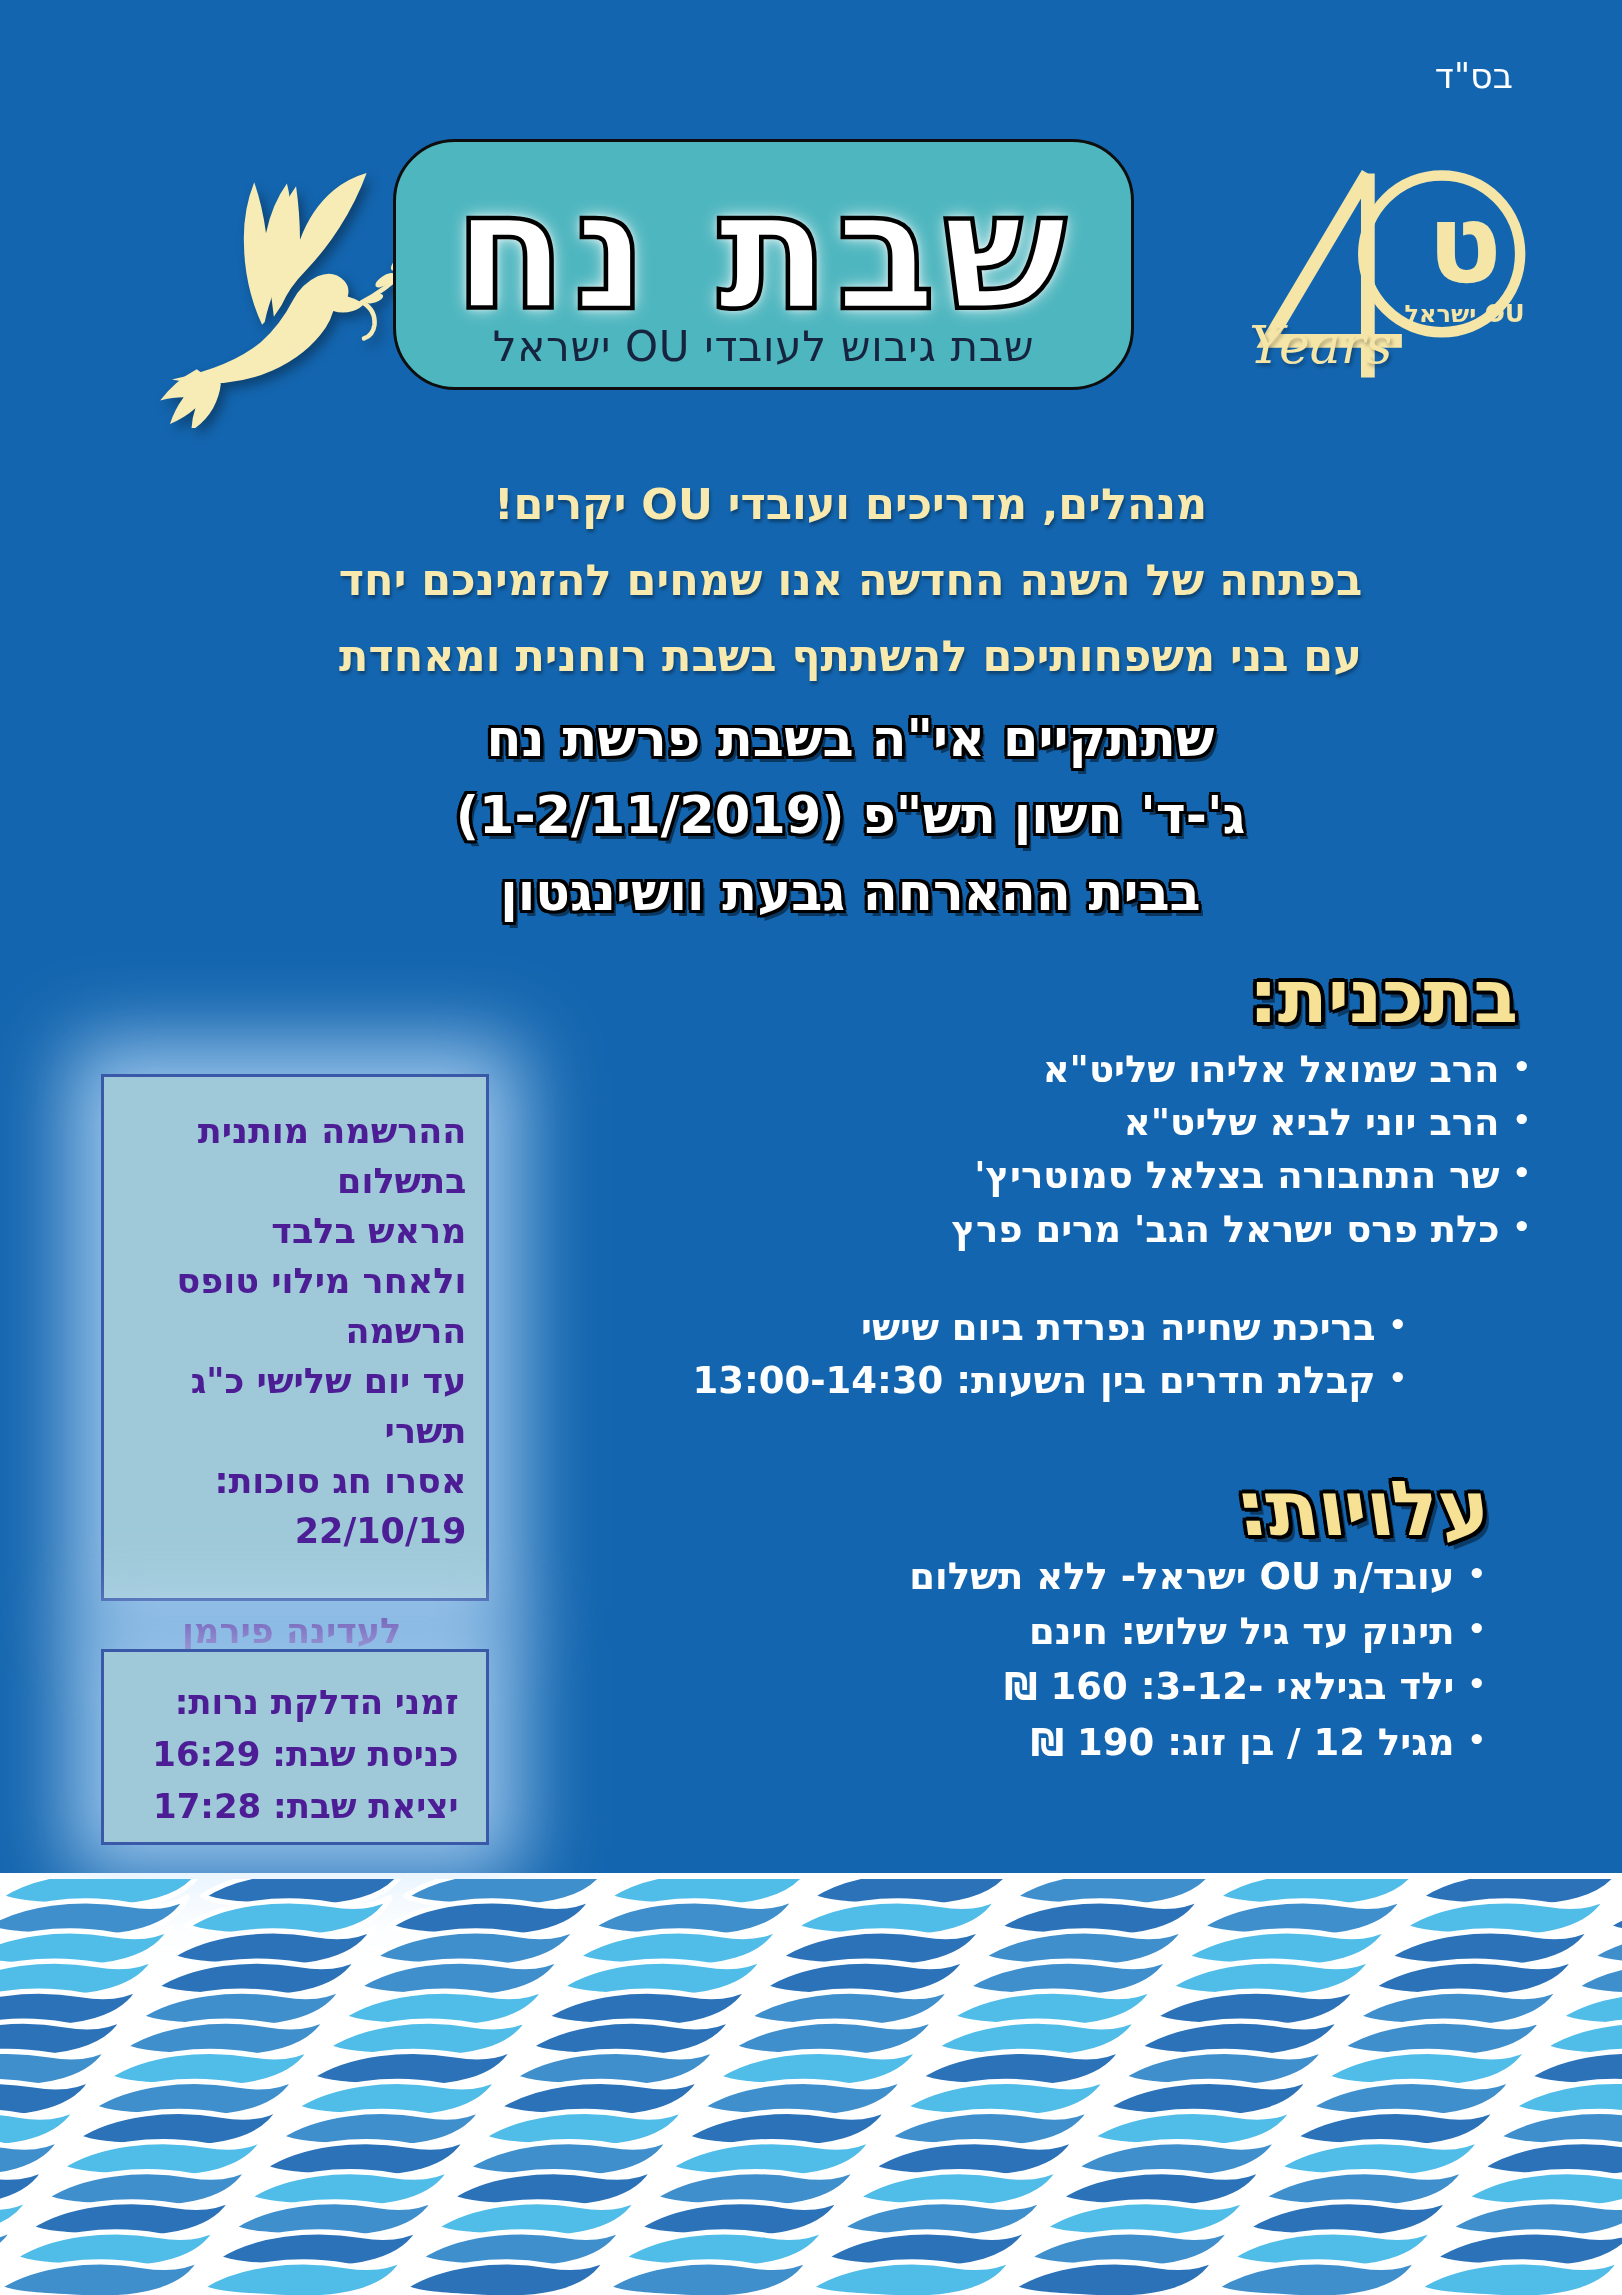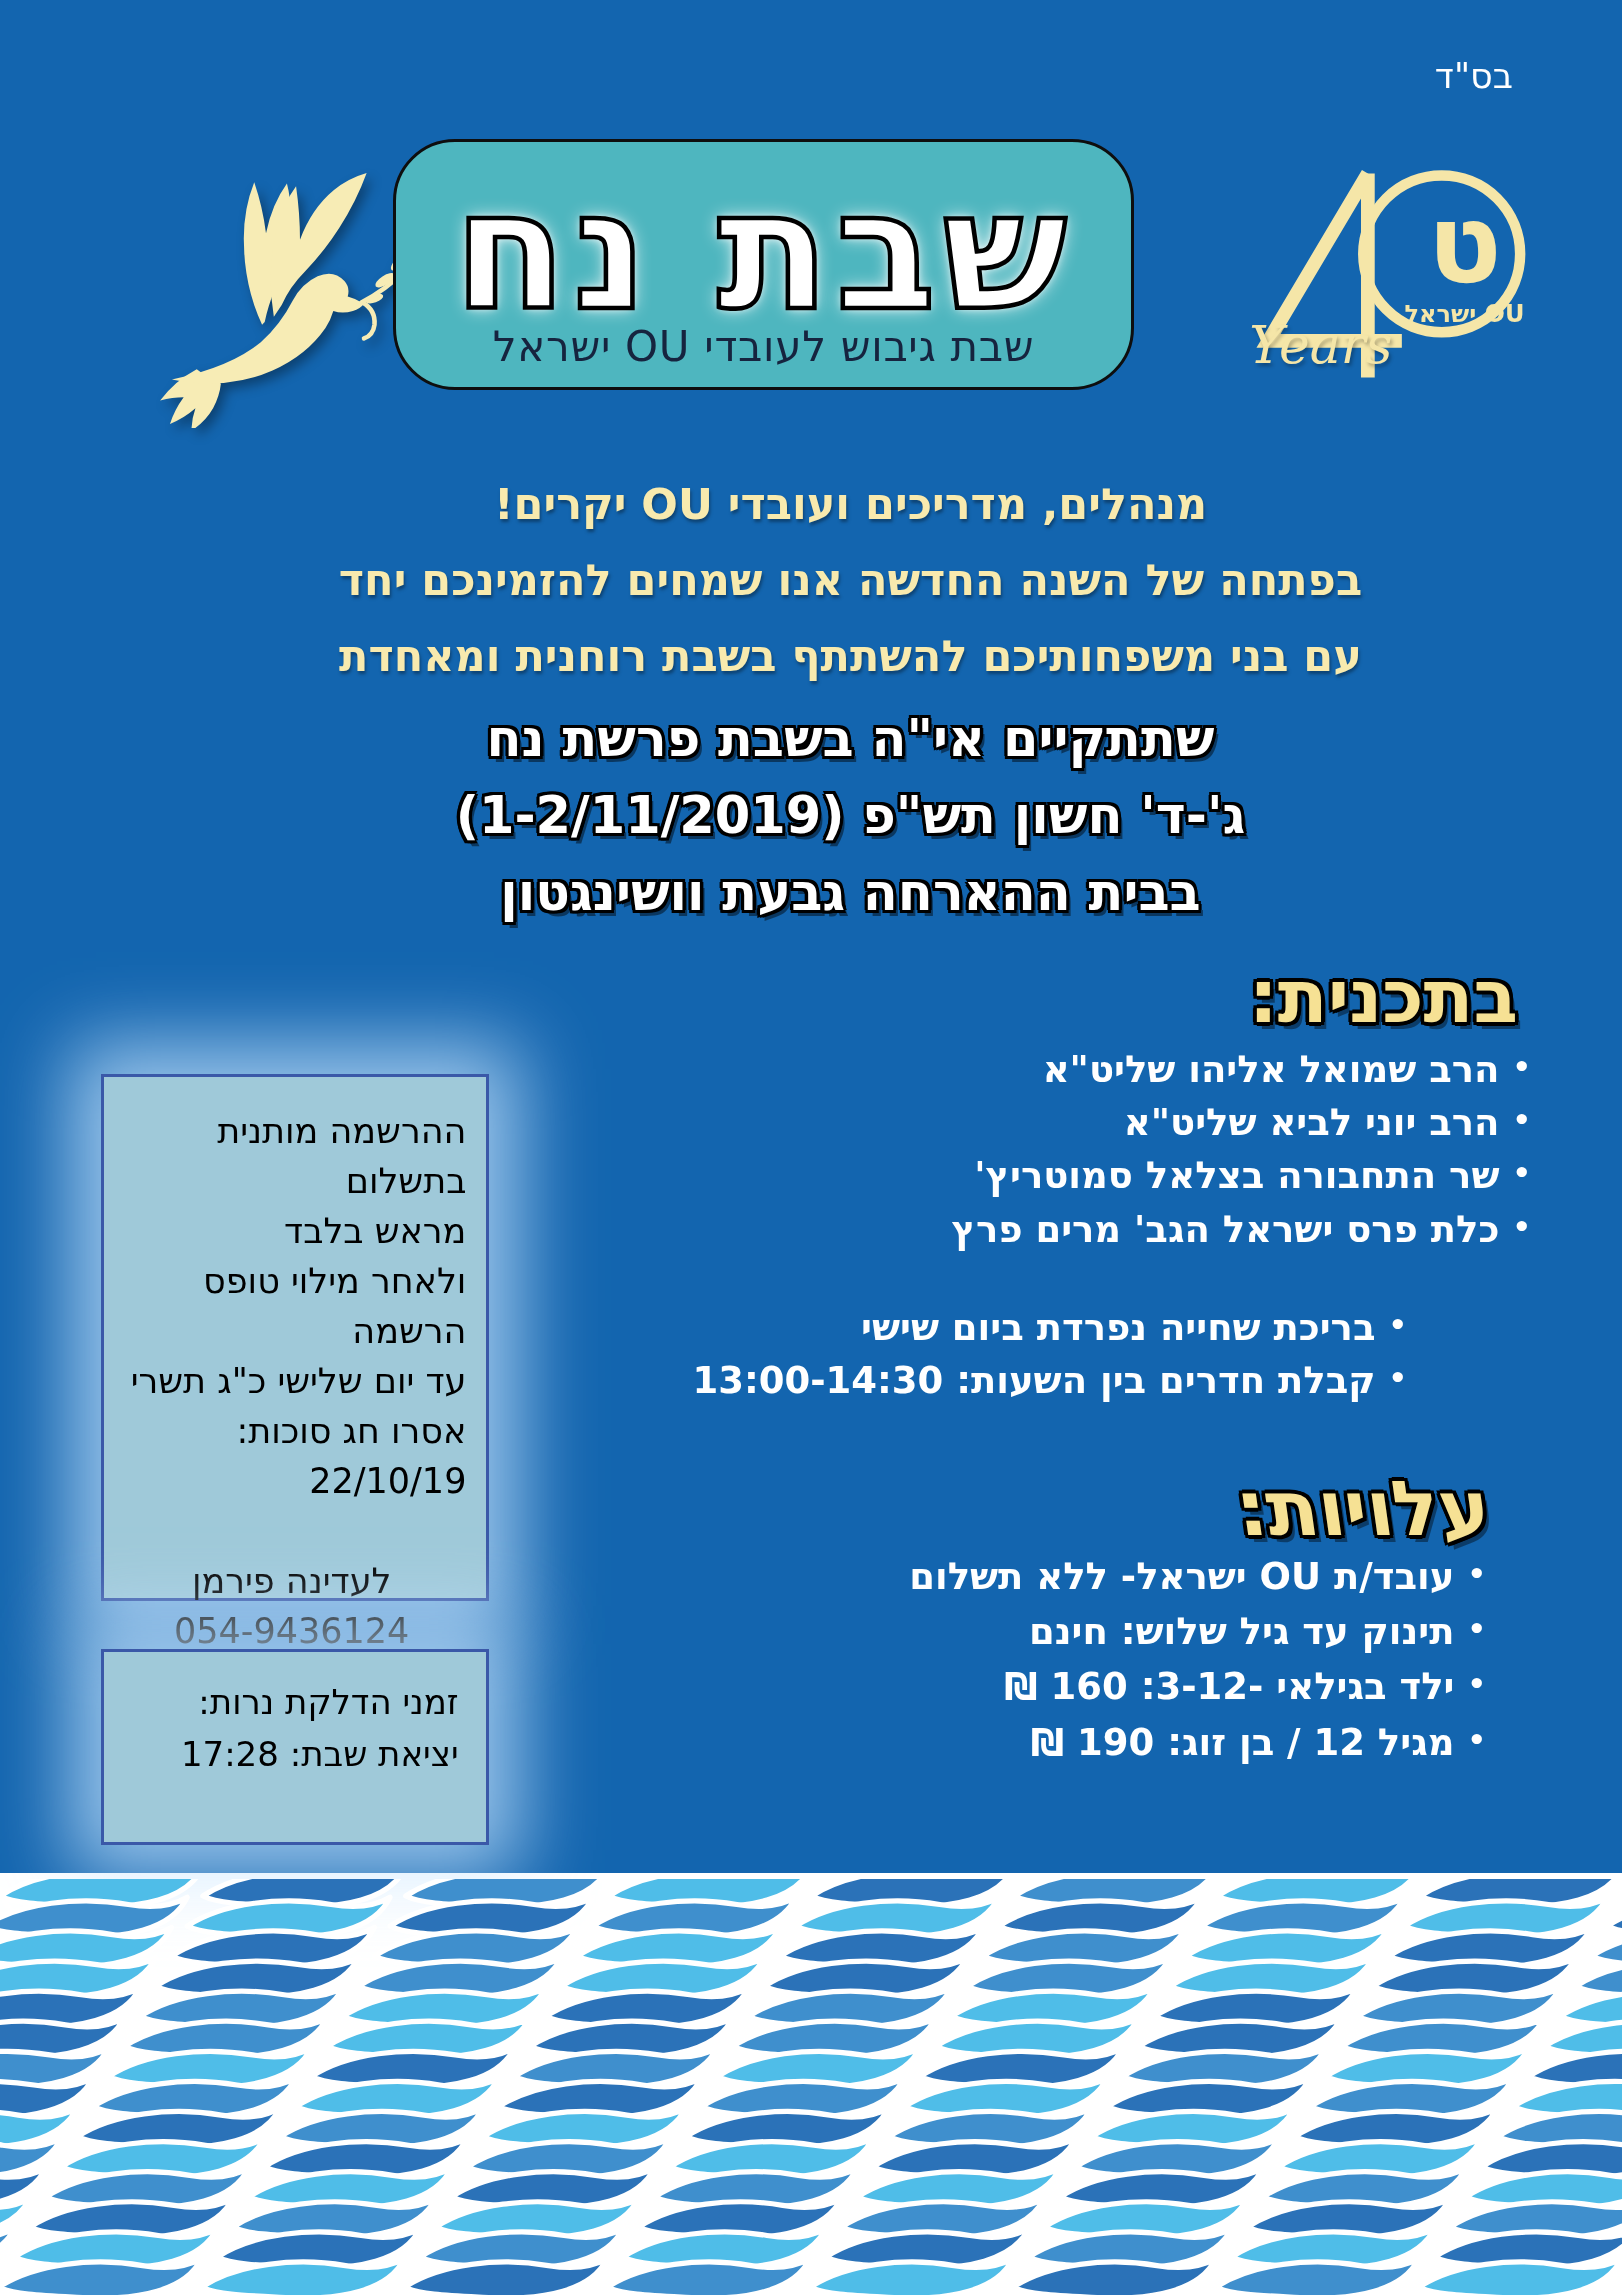--- a/index.html
+++ b/index.html
@@ -81,21 +81,21 @@
   .bullets .b{white-space:nowrap;}
   .bullets .dot{font-size:29px;margin-left:13px;vertical-align:5.2px;}
   .prog-list{top:1042px;right:92px;font-size:37px;line-height:50px;}
   .info-list{top:1300px;right:216px;font-size:37px;line-height:50px;}
   .costs-list{top:1548px;right:137px;font-size:37px;line-height:52px;}
 
   
   .sidebox{
     position:absolute;left:101px;width:388px;box-sizing:border-box;
     background:#9fc9d9;border:3.3px solid #3a58a8;
-    color:#000000;font-weight:normal;text-align:right;
+    color:#4c1d95;font-weight:bold;text-align:right;
     box-shadow:0 0 75px 31px rgba(200,230,255,.75);
   }
   .box1{top:1074px;height:527px;padding:29px 19.6px 0 13px;font-size:35px;line-height:50px;}
   .box1 .cdate{}
   .box1 .contact{margin-top:50px;text-align:center;}
   .box1 .contact div{text-align:center;}
   .box2{top:1649px;height:196px;padding:23.6px 27.5px 0 13px;font-size:34px;line-height:52px;}
 
   
   .waves{position:absolute;left:0;top:1879px;width:1623px;height:416px;}
@@ -202,20 +202,21 @@
     <div class="contact">
 
     <div class="cl">לעדינה פירמן</div>
         <div class="cl">054-9436124</div>
       </div>
   </div>
 
   <div class="sidebox box2">
 
   <div class="rl">זמני הדלקת נרות:</div>
+      <div class="rl">כניסת שבת: 16:29</div>
       <div class="rl">יציאת שבת: 17:28</div>
     </div>
 
   <div class="waves">
     <svg id="wave-svg" width="1623" height="416" viewBox="0 0 2480 636" preserveAspectRatio="none" xmlns="http://www.w3.org/2000/svg" xmlns:xlink="http://www.w3.org/1999/xlink">
       <defs>
         <symbol id="leaf" overflow="visible">
           <path d="M0,46 C55,10 145,0 220,13 C262,20 290,14 310,2 C286,52 212,66 132,62 C72,59 24,58 0,46 Z" stroke="#ffffff" stroke-width="8" stroke-linejoin="round"></path>
         </symbol>
       </defs>

